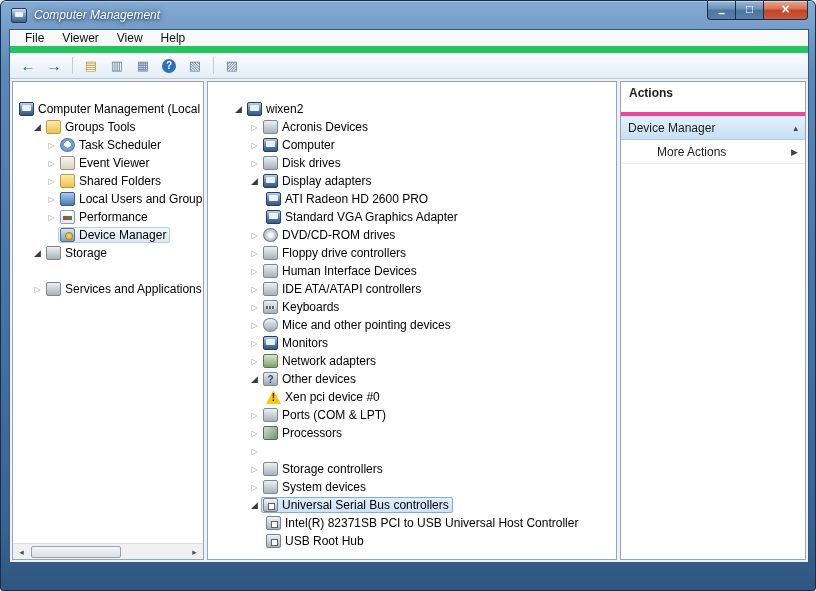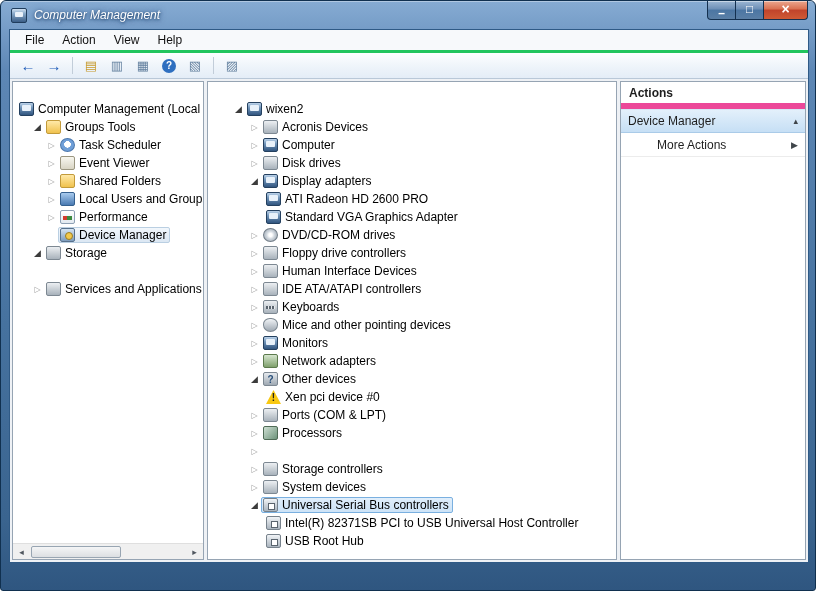--- a/index.html
+++ b/index.html
@@ -32,21 +32,21 @@
   .win-btn.close{width:45px;border-radius:0 0 4px 0;font-size:14px;font-weight:bold;
     background:linear-gradient(180deg,#eba78f 0%,#d9705127 45%,#c0432b 50%,#cf5a35 100%);
     background:linear-gradient(180deg,#eba78f 0%,#d97051 45%,#c0432b 50%,#cf5a35 100%);}
   .win-btn .g{transform:translateY(-1px);}
   .win-btn.minimize .g{transform:translateY(3px);font-weight:bold;}
 
   
   .client{position:absolute;left:8px;top:28px;width:800px;height:534px;background:#eef1f5;
     border:1px solid #2f5a86;display:flex;flex-direction:column;}
 
-  .menubar{height:23px;background:#f7f9fb;border-bottom:3px solid #22c55e;display:flex;align-items:center;padding-left:6px;flex:none;}
+  .menubar{height:23px;background:#f7f9fb;border-bottom:7px solid #22c55e;display:flex;align-items:center;padding-left:6px;flex:none;}
   .menu-item{padding:3px 9px;font-size:12px;color:#111;cursor:default;}
 
   .toolbar{height:26px;flex:none;display:flex;align-items:center;gap:2px;padding-left:6px;
     background:linear-gradient(180deg,#fdfeff 0%,#eef4fa 55%,#e4edf7 100%);border-bottom:1px solid #b9c8d8;}
   .tb-btn{width:24px;height:22px;border:1px solid transparent;background:transparent;display:flex;align-items:center;justify-content:center;padding:0;cursor:default;}
   .tb-sep{width:1px;height:17px;background:#c2cdd9;margin:0 4px;flex:none;}
   .tb-ic{line-height:1;}
   .tb-ic.nav{color:#1e5bb8;font-weight:bold;font-size:15px;}
   .tb-ic.std{color:#64819f;font-size:13px;}
   .tb-ic.folder{color:#c79a2e;font-size:13px;}
@@ -113,22 +113,22 @@
   
   .hscroll{position:absolute;left:0;right:0;bottom:0;height:16px;background:#f0f0f0;border-top:1px solid #dfdfdf;
     display:flex;align-items:center;}
   .sb-btn{flex:none;width:17px;height:15px;display:flex;align-items:center;justify-content:center;
     color:#4f565e;font-size:9px;background:#f0f0f0;}
   .sb-thumb{flex:none;width:90px;height:12px;margin:0 1px;border:1px solid #98a5b2;border-radius:2px;
     background:linear-gradient(180deg,#f4f5f6 0%,#dcdfe2 100%);}
   .sb-track{flex:1;}
 
   
-  .actions-header{flex:none;height:27px;line-height:22px;padding-left:8px;font-weight:bold;color:#1e1e1e;
-    border-bottom:6px solid #ec4899;background:#fff;}
+  .actions-header{flex:none;height:34px;line-height:22px;padding-left:8px;font-weight:bold;color:#1e1e1e;
+    border-bottom:4px solid #ec4899;background:#fff;}
   .action-row{height:24px;display:flex;align-items:center;padding:0 7px;border-bottom:1px solid #ececec;color:#1e1e1e;cursor:pointer;}
   .action-row.highlight{background:linear-gradient(180deg,#e3f0fb 0%,var(--act-hl) 100%);
     border-top:1px solid #d5e8f7;border-bottom:1px solid #aacbe8;}
   .action-row.indented{padding-left:36px;}
   .action-label{flex:none;}
   .action-arrow{margin-left:auto;font-size:9px;color:#3f况4a;color:#3f454a;}
 </style>
 </head>
 <body>
 
@@ -146,21 +146,21 @@
         </div>
         <div class="win-btn close">
           <span class="g">×</span>
         </div>
       </div>
   </div>
 
   <div class="client">
     <div class="menubar">
         <div class="menu-item">File</div>
-        <div class="menu-item">Action</div>
+        <div class="menu-item">Viewer</div>
         <div class="menu-item">View</div>
         <div class="menu-item">Help</div>
       </div>
     <div class="toolbar">
         <button class="tb-btn">
           <span class="tb-ic nav">←</span>
         </button>
         <button class="tb-btn">
           <span class="tb-ic nav">→</span>
         </button>

